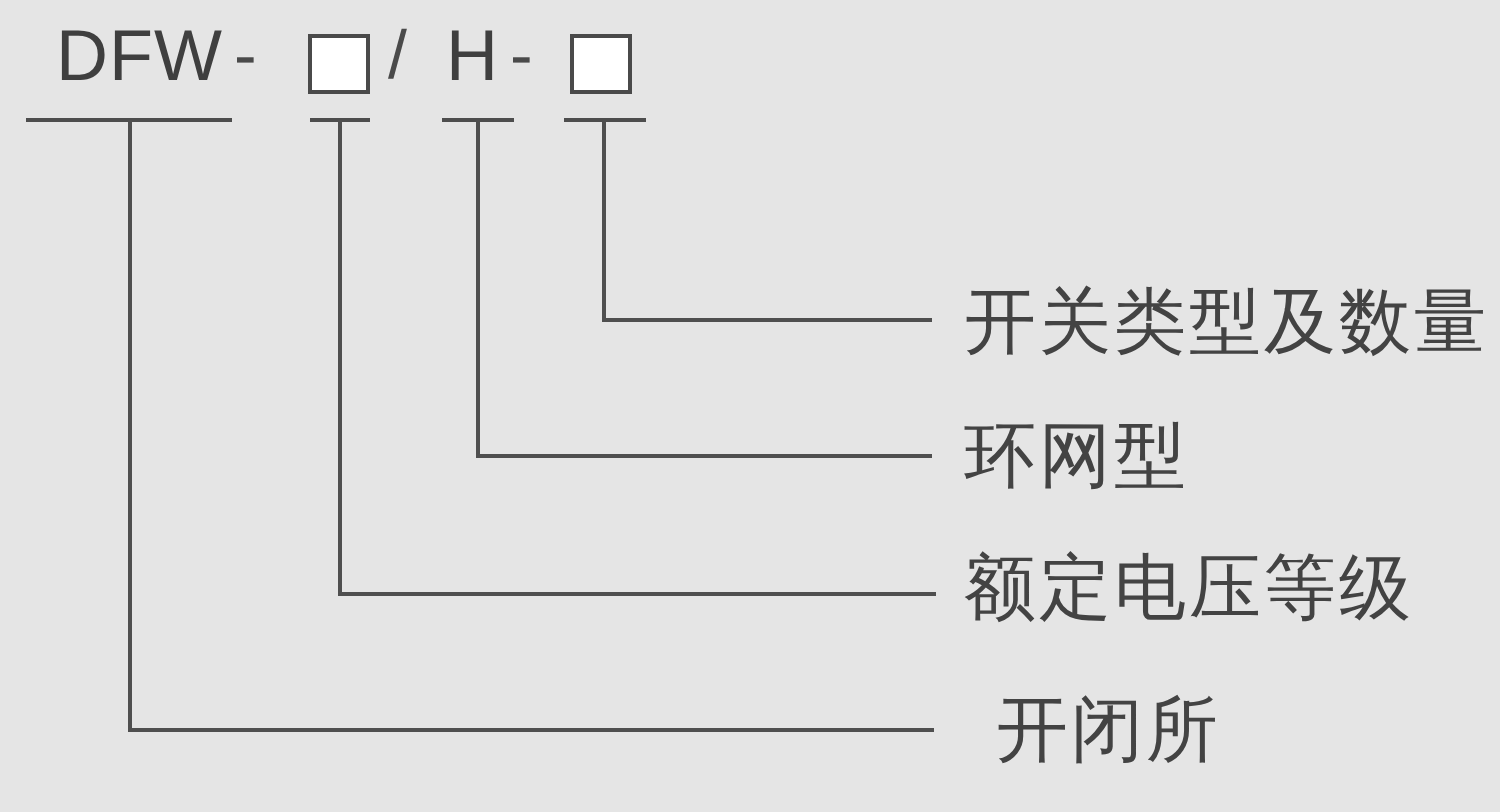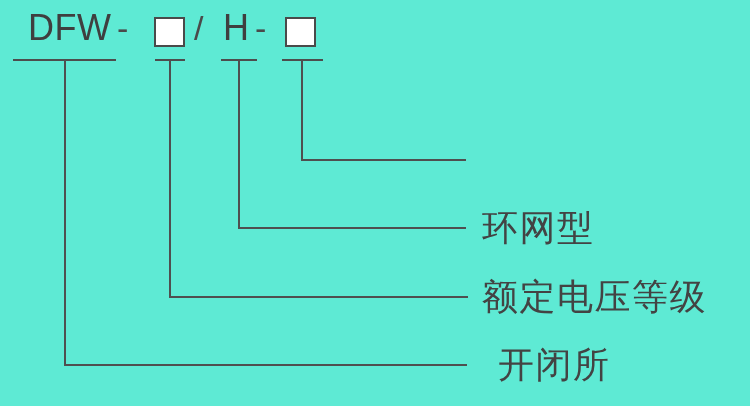--- a/index.html
+++ b/index.html
@@ -4,21 +4,21 @@
 <style>
   html, body {
     margin: 0;
     padding: 0;
     background: #ffffff;
   }
   .stage {
     position: relative;
     width: 750px;
     height: 406px;
-    background: #5eead4;
+    background: #e5e5e5;
     overflow: hidden;
     font-family: "Liberation Sans", "DejaVu Sans", sans-serif;
   }
   .abs { position: absolute; }
 
   
   .code-text {
     color: #3f3f3f;
     font-size: 36px;
     line-height: 40px;
@@ -86,20 +86,21 @@
   <div class="abs underline" style="left:13px;  top:59px; width:103px;"></div>
   <div class="abs underline" style="left:155px; top:59px; width:30px;"></div>
   <div class="abs underline" style="left:221px; top:59px; width:36px;"></div>
   <div class="abs underline" style="left:282px; top:59px; width:41px;"></div>
 
   <div class="abs connector" style="left:64px;  top:60px; width:403px; height:306px;"></div>
   <div class="abs connector" style="left:169px; top:60px; width:299px; height:238px;"></div>
   <div class="abs connector" style="left:238px; top:60px; width:228px; height:169px;"></div>
   <div class="abs connector" style="left:301px; top:60px; width:165px; height:101px;"></div>
 
+  <div class="abs meaning-label" style="left:482px; top:141px;">开关类型及数量</div>
 
   <div class="abs meaning-label" style="left:482px; top:208px;">环网型</div>
 
-  <div class="abs meaning-label" style="left:482px; top:277px;">额定电压等级</div>
+  <div class="abs meaning-label" style="left:482px; top:277px;font-family:Liberation Mono, monospace;">额定电压等级</div>
 
   <div class="abs meaning-label" style="left:498px; top:345px;">开闭所</div>
 
 </div>
 
 </body></html>

